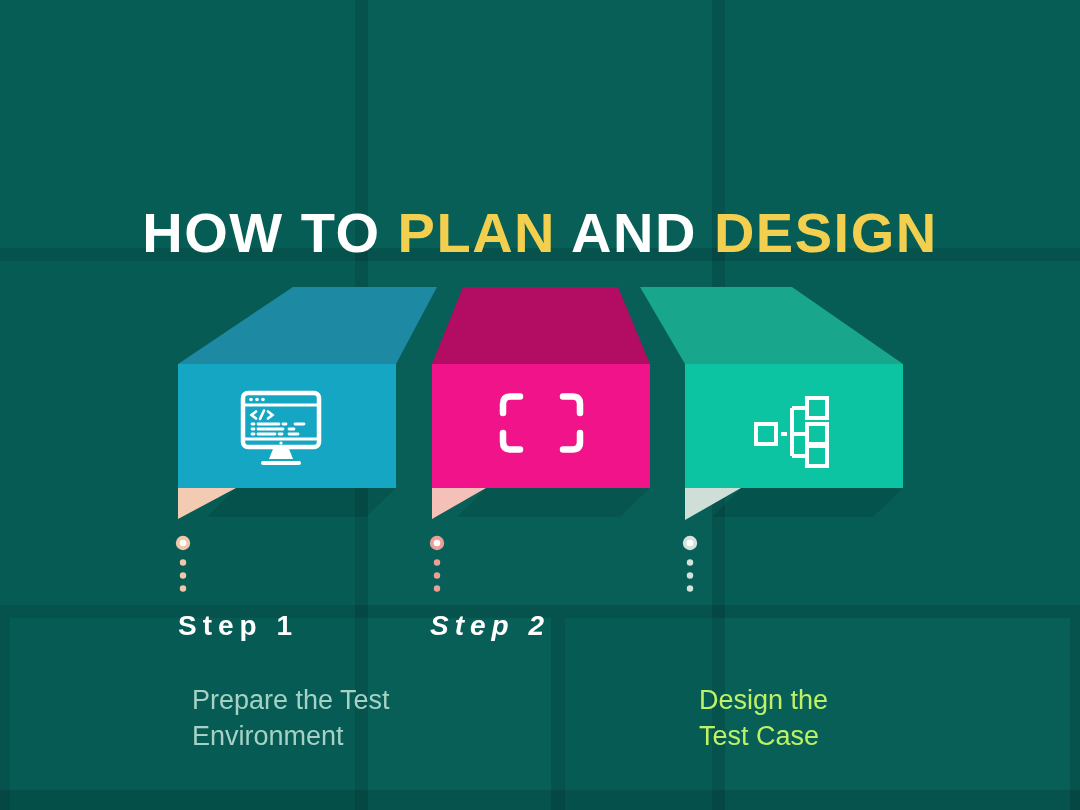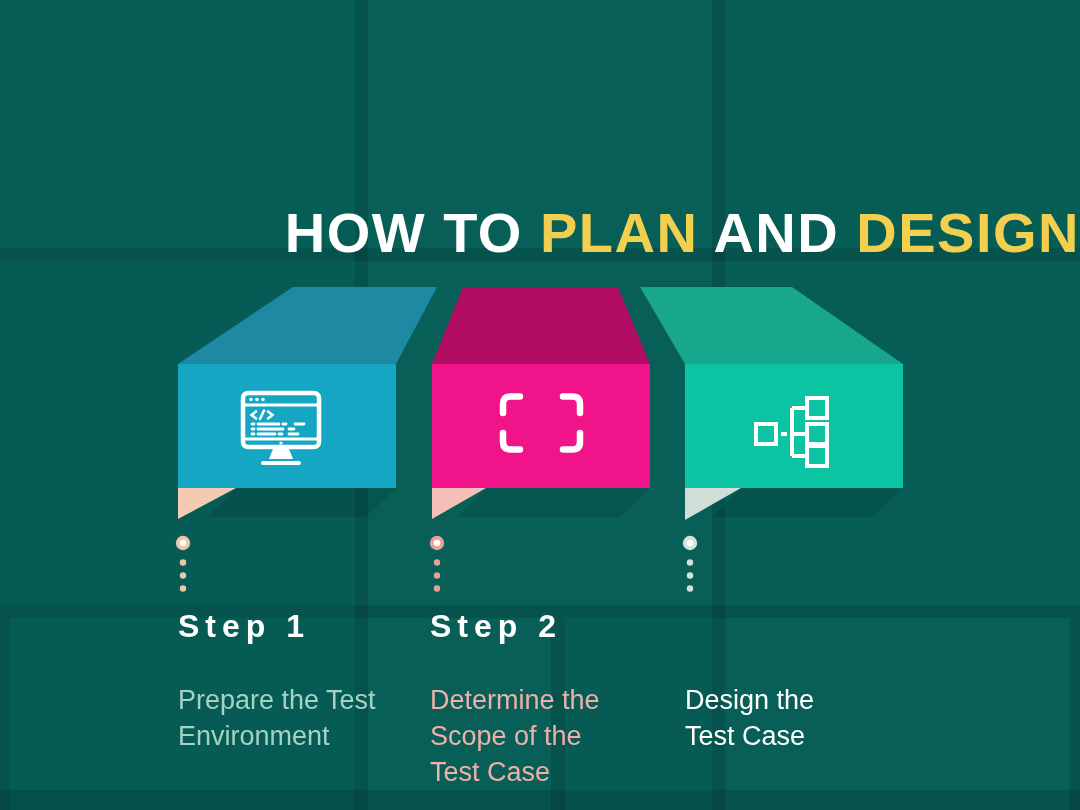--- a/index.html
+++ b/index.html
@@ -6,47 +6,48 @@
   .canvas{
     position:relative;
     width:1080px;height:810px;
     overflow:hidden;
     background:#075f58;
     font-family:"Liberation Sans", sans-serif;
   }
   svg.scene{position:absolute;left:0;top:0;}
   .title{
     position:absolute;left:0;top:28px;width:1080px;
-    text-align:right;
+    text-align:center;
     font-weight:700;
     font-size:56px;
     letter-spacing:1.5px;
     color:#ffffff;
     line-height:82px;
     white-space:pre;
   }
   .title .yellow{color:#f2cf4f;}
   .step-label{
     position:absolute;top:611px;
-    font-size:32px;font-weight:700;
+    font-size:28px;font-weight:700;
     letter-spacing:6px;
     color:#ffffff;
     line-height:30px;
   }
   .step-desc{
     position:absolute;top:682px;
     font-size:27px;font-weight:400;
     line-height:36px;
+    margin-left:14px;
   }
   .pos-1{left:178px;}
-  .pos-2{left:430px;}
+  .pos-2{left:430px;font-style:italic;}
   .pos-3{left:685px;}
   .desc-1{width:230px;color:#a5d2c5;}
   .desc-2{width:205px;color:#eeb0a8;}
-  .desc-3{width:175px;color:#ffffff;}
+  .desc-3{width:175px;color:#bef264;}
 </style>
 </head>
 <body>
 
 <div class="canvas">
 
   <svg class="scene" width="1080" height="810" viewBox="0 0 1080 810">
 
     <g>
       <rect x="0" y="0" width="355" height="248" fill="rgba(0,0,0,0.02)"></rect>
@@ -162,16 +163,15 @@
   </svg>
 
   <div class="title">
     <div class="title-line"><span>HOW TO </span><span class="yellow">PLAN</span><span> AND </span><span class="yellow">DESIGN</span></div>
   </div>
 
   <div class="step-label pos-1">Step 1</div>
   <div class="step-label pos-2">Step 2</div>
 
   <div class="step-desc desc-1 pos-1">Prepare the Test Environment</div>
-  <div class="step-desc desc-2 pos-2">Determine the Scope of the Test Case</div>
   <div class="step-desc desc-3 pos-3">Design the Test Case</div>
 
 </div>
 
 </body></html>

